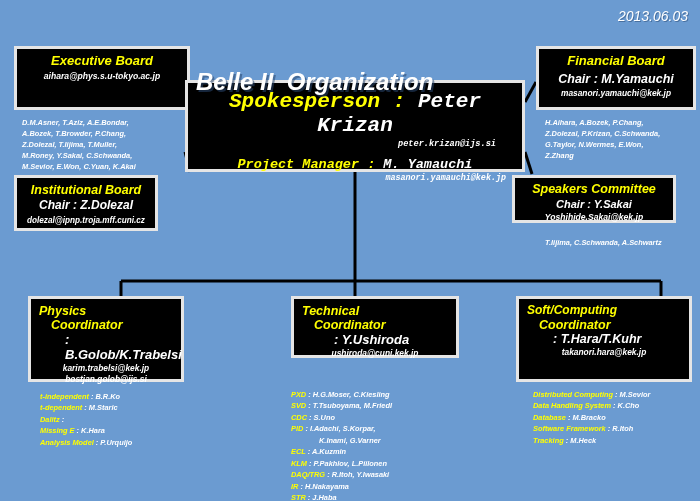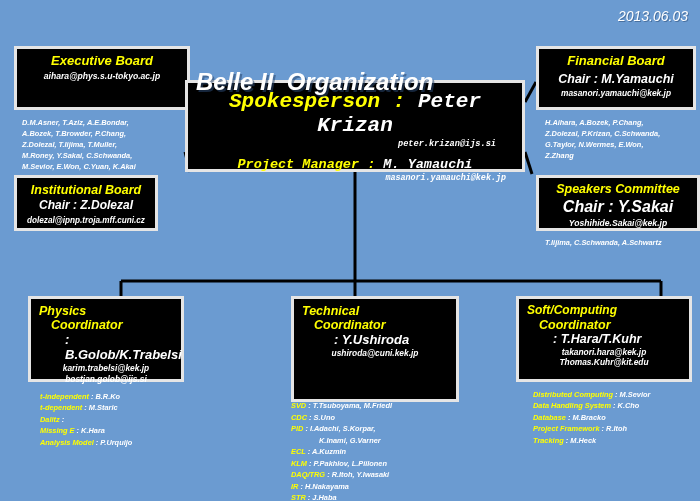--- a/index.html
+++ b/index.html
@@ -128,25 +128,25 @@
 
   #financial-board {
     left: 536px; top: 46px; width: 160px; height: 64px;
     padding-top: 5px;
   }
   #financial-board .hd { font-size: 13px; }
   #financial-board .chair { font-size: 12.5px; margin-top: 3px; }
   #financial-board .mail { font-size: 8.4px; margin-top: 3px; }
 
   #speakers-committee {
-    left: 536px; top: 175px; width: 164px; height: 56px;
+    left: 512px; top: 175px; width: 164px; height: 48px;
     padding-top: 4px;
   }
   #speakers-committee .hd { font-size: 12.5px; }
-  #speakers-committee .chair { font-size: 16px; margin-top: 2px; }
+  #speakers-committee .chair { font-size: 11px; margin-top: 2px; }
   #speakers-committee .mail { font-size: 8.6px; margin-top: 2px; }
 
   #spokesperson-box {
     left: 185px; top: 80px; width: 340px; height: 92px;
     text-align: left;
     padding: 7px 12px 0 12px;
     font-family: Liberation Mono, monospace;
   }
   #spokesperson-box .sp-line {
     color: #ffff00;
@@ -206,21 +206,21 @@
   .coord .cm {
     color: #ffffff;
     font-size: 8.4px;
     font-weight: bold;
     font-style: italic;
     text-align: center;
     line-height: 1.3;
   }
 
   #physics-coordinator { left: 28px; top: 296px; width: 156px; height: 86px; }
-  #technical-coordinator { left: 291px; top: 296px; width: 168px; height: 106px; }
+  #technical-coordinator { left: 291px; top: 296px; width: 168px; height: 62px; }
   #softcomputing-coordinator { left: 516px; top: 296px; width: 176px; height: 86px; text-decoration: underline; }
 
   #physics-coordinator .l3 { padding-left: 26px; }
   #technical-coordinator .l3 { padding-left: 32px; }
   #softcomputing-coordinator .l1 { font-size: 12px; }
   #softcomputing-coordinator .l3 { font-size: 12.5px; padding-left: 26px; }
 
   
   #exec-members { left: 22px; top: 117px; width: 180px; }
   #fin-members { left: 545px; top: 117px; width: 160px; }
@@ -320,23 +320,22 @@
     <div class="l3">: Y.Ushiroda</div>
     <div class="cm">ushiroda@cuni.kek.jp</div>
   </div>
   <div class="subsys" id="technical-subsys"><div><span class="k">PXD </span><span class="v">: H.G.Moser, C.Kiesling</span></div><div><span class="k">SVD </span><span class="v">: T.Tsuboyama, M.Friedl</span></div><div><span class="k">CDC </span><span class="v">: S.Uno</span></div><div><span class="k">PID </span><span class="v">: I.Adachi, S.Korpar,</span></div><div class="cont" style="padding-left: 28px;">K.Inami, G.Varner</div><div><span class="k">ECL </span><span class="v">: A.Kuzmin</span></div><div><span class="k">KLM </span><span class="v">: P.Pakhlov, L.Piilonen</span></div><div><span class="k">DAQ/TRG </span><span class="v">: R.Itoh, Y.Iwasaki</span></div><div><span class="k">IR </span><span class="v">: H.Nakayama</span></div><div><span class="k">STR </span><span class="v">: J.Haba</span></div></div>
 
   <div class="box coord" id="softcomputing-coordinator">
     <div class="l1">Soft/Computing</div>
     <div class="l2">Coordinator</div>
     <div class="l3">: T.Hara/T.Kuhr</div>
     <div class="cm">takanori.hara@kek.jp</div>
-    <div class="cm">Thomas.Kuhr@kit.edu</div>
   </div>
   <div class="subsys" id="soft-subsys">
       <div><span class="k">Distributed Computing </span><span class="v">: M.Sevior</span></div>
       <div><span class="k">Data Handling System </span><span class="v">: K.Cho</span></div>
       <div><span class="k">Database </span><span class="v">: M.Bracko</span></div>
-      <div><span class="k">Project Framework </span><span class="v">: R.Itoh</span></div>
+      <div><span class="k">Software Framework </span><span class="v">: R.Itoh</span></div>
       <div><span class="k">Tracking </span><span class="v">: M.Heck</span></div>
     </div>
 
 </div>
 
 </body></html>

